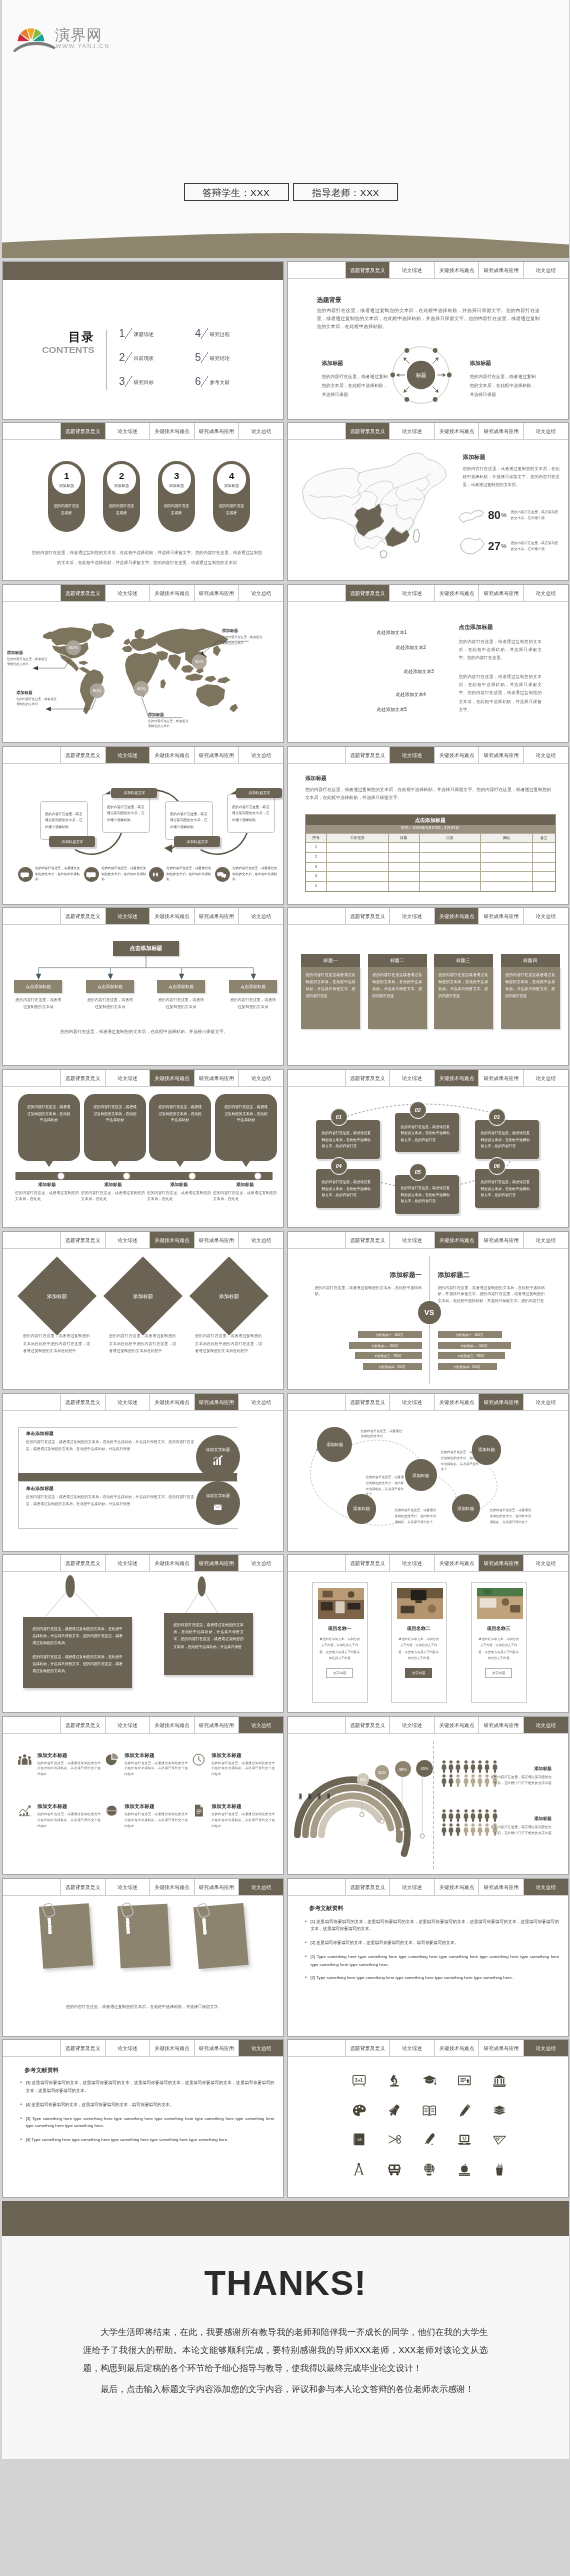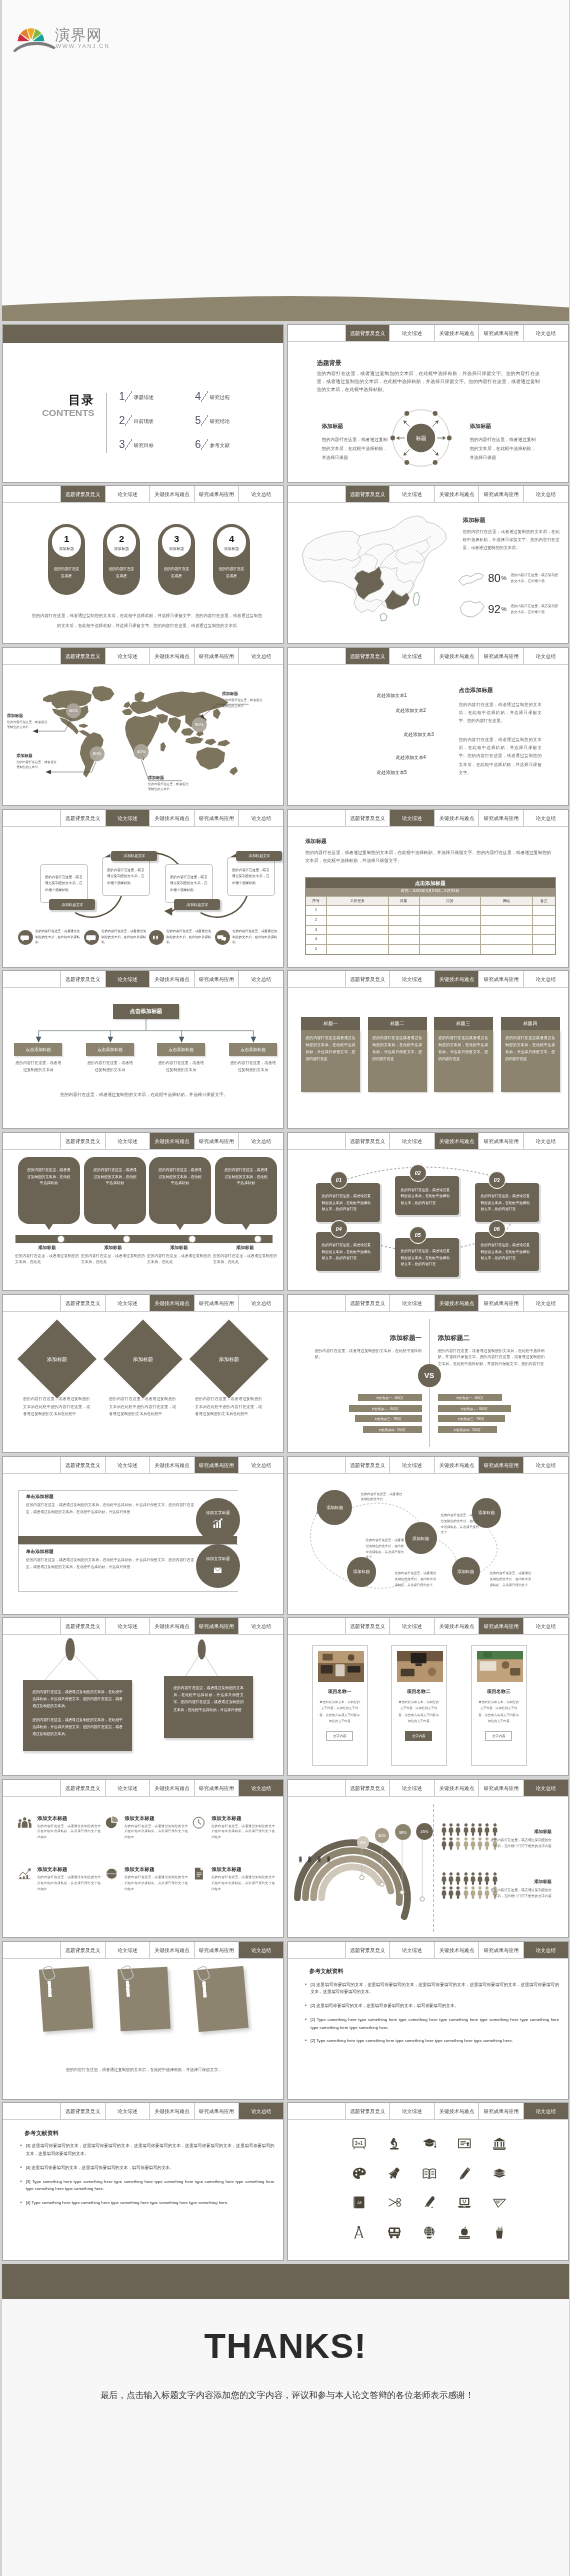--- a/index.html
+++ b/index.html
@@ -3,21 +3,21 @@
 <meta charset="utf-8">
 <title>PPT Template Preview</title>
 <style>
   html,body{margin:0;padding:0;}
   body{width:571px;height:2576px;background:#d3d3d3;
        font-family:"Liberation Sans",sans-serif;overflow:hidden;}
   .page{width:571px;position:relative;}
   .grid{display:flex;flex-wrap:wrap;gap:2.7px;padding:0 2px;box-sizing:border-box;width:571px;}
   .slide{width:282px;height:159px;background:#fff;position:relative;overflow:hidden;
          box-sizing:border-box;border:0.7px solid #a9a9a9;}
-  .slide.wide{width:567px;height:321px;border:none;}
+  .slide.wide{width:567px;height:258px;border:none;}
 
   
   .cover{background:#fafafa;}
   .logo{position:absolute;left:15.4px;top:15.4px;width:128px;height:40px;}
   .ctitle{position:absolute;left:0;right:0;top:109px;text-align:center;
      font-size:36px;font-weight:bold;color:#262626;letter-spacing:0px;line-height:1;}
   .csub{position:absolute;left:0;right:0;top:153px;text-align:center;
      font-size:10px;color:#3d3d3d;letter-spacing:-0.1px;}
   .cfields{position:absolute;left:10.7px;right:0;top:183px;display:flex;
      justify-content:center;gap:4.7px;}
@@ -58,21 +58,21 @@
   .pill{width:37px;height:71px;background:#6b6454;border-radius:19px;
      color:#fff;text-align:center;box-sizing:border-box;}
   .pcirc{width:29.6px;height:29.6px;border-radius:50%;background:#fff;margin:3.4px auto 0;
      display:flex;flex-direction:column;align-items:center;justify-content:center;}
   .pill .pn{font-size:9.4px;font-weight:bold;line-height:1;color:#111;}
   .pill .pt{font-size:3.7px;margin-top:2.7px;color:#333;}
   .pill .pp{font-size:3.6px;line-height:1.8;margin:9.4px 4.7px 0;}
 
   
   .st{width:113px;display:flex;align-items:center;}
-  .st .stv{font-size:11.4px;color:#2b2b2b;margin:0 0.7px 0 1.3px;white-space:nowrap;font-weight:400;}
+  .st .stv{font-size:11.4px;color:#2b2b2b;margin:0 0.7px 0 1.3px;white-space:nowrap;font-weight:700;}
   .st .stu{font-size:6px;color:#2b2b2b;margin-right:4px;}
   .st .stp{font-size:3.4px;color:#5a5a5a;line-height:1.8;width:50px;}
 
   
   .wlbl{width:43px;}
 
   
   .rgt{font-size:4.6px;color:#2e2e2e;white-space:nowrap;}
 
   
@@ -218,20 +218,24 @@
         <path d="M 19.15 37.07 L 2.01 37.48 A 20 20 0 0 1 5.52 26.67 Z" fill="#cc2b3d"></path>
         <path d="M 20.24 35.57 L 6.13 25.82 A 20 20 0 0 1 15.32 19.15 Z" fill="#e2802c"></path>
         <path d="M 22.00 35.00 L 16.32 18.82 A 20 20 0 0 1 27.68 18.82 Z" fill="#f0a724"></path>
         <path d="M 23.76 35.57 L 28.68 19.15 A 20 20 0 0 1 37.87 25.82 Z" fill="#84bb3f"></path>
         <path d="M 24.85 37.07 L 38.48 26.67 A 20 20 0 0 1 41.99 37.48 Z" fill="#14a19a"></path>
         <path d="M -5 52 C 8 37, 38 33, 59 46.5 L 57 49.5 C 36 38.5, 10 42.5, -2 54 Z" fill="#7d7d7d"></path>
       </g>
       <text x="56" y="38" font-size="22.5" fill="#8a8a8a" letter-spacing="1.2">演界网</text>
       <text x="57" y="49.5" font-size="8.6" letter-spacing="1.7" fill="#a4a4a4">WWW.YANJ.CN</text>
     </svg>
+  </div>
+  <div class="cfields">
+    <div class="cfield">答辩学生：XXX</div>
+    <div class="cfield">指导老师：XXX</div>
   </div>
   <div class="band">
     <svg viewBox="0 0 844 40" preserveAspectRatio="none">
       <path d="M0 17 Q 300 3 430 3 Q 600 3 844 20 L844 40 L0 40 Z" fill="#8d856e"></path>
     </svg>
   </div>
 </div>
 <div class="slide">
         <div class="topbar"></div>
         <div class="tocwrap">
@@ -414,21 +418,21 @@
       <path d="M4 19 L9 13 L16 11 L22 13 L28 9 L35 8 L41 11 L38 16 L30 18 L24 22 L16 23 L10 26 Z" fill="none" stroke="#8d8d85" stroke-width="0.8" stroke-linejoin="round"></path>
     </svg>
     <div class="stv">80</div>
             <div class="stu">%</div>
     <div class="stp">您的内容打在这里，或者复制您的文本后，在此框中选</div>
   </div>
   <div class="ab st" style="left:168px;top:95px">
     <svg width="31" height="20" viewBox="0 0 46 30">
       <path d="M6 13 L12 5 L20 3 L28 6 L36 4 L42 11 L38 18 L32 23 L25 27 L16 26 L9 22 Z" fill="none" stroke="#8d8d85" stroke-width="0.8" stroke-linejoin="round"></path>
     </svg>
-    <div class="stv">92</div>
+    <div class="stv">27</div>
             <div class="stu">%</div>
     <div class="stp">您的内容打在这里，或者复制您的文本后，在此框中选</div>
   </div>
         </div>
       </div>
 <div class="slide">
         <div class="nav">
           <div class="sp"></div>
           <div class="ni on">选题背景及意义</div>
           <div class="ni">论文综述</div>
@@ -1647,18 +1651,19 @@
                 <path d="M30 17 l2 -15 2 15 z" fill="#4a4539"></path>
               </svg>
             </div>
           </div>
         </div>
       </div>
 <div class="slide wide thanks">
   <div class="thbar"></div>
   <div class="thtitle">THANKS!</div>
   <div class="thbody">
+    <p>大学生活即将结束，在此，我要感谢所有教导我的老师和陪伴我一齐成长的同学，他们在我的大学生涯给予了我很大的帮助。本论文能够顺利完成，要特别感谢我的导师XXX老师，XXX老师对该论文从选题，构思到最后定稿的各个环节给予细心指导与教导，使我得以最终完成毕业论文设计！</p>
     <p>最后，点击输入标题文字内容添加您的文字内容，评议和参与本人论文答辩的各位老师表示感谢！</p>
   </div>
 </div>
 </div>
 </div>
 
 
 </body></html>

